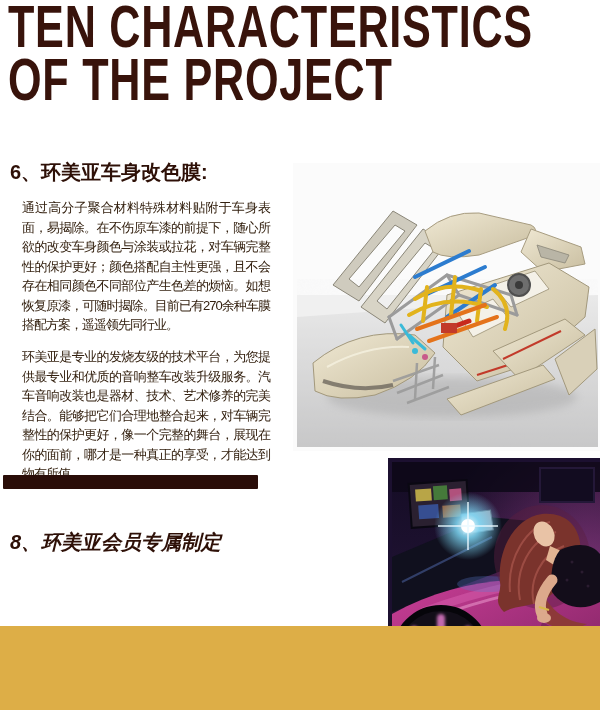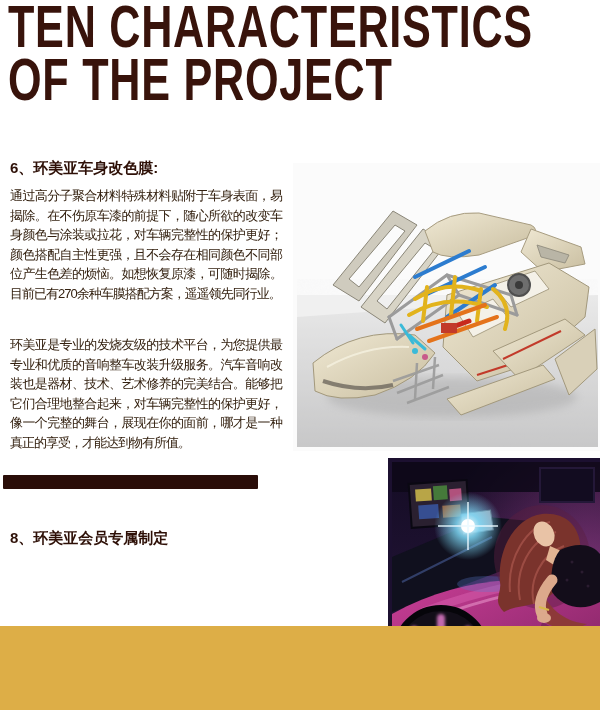--- a/index.html
+++ b/index.html
@@ -35,37 +35,37 @@
 
   
   .section {
     position: absolute;
     left: 10px;
     width: 272px;
     color: #33200F;
   }
   .section h3 {
     margin: 0 0 8px 0;
-    font-size: 15px;
+    font-size: 20px;
     font-weight: bold;
     color: #2E1007;
     letter-spacing: 0px;
   }
   .section p {
-    margin: 0;
+    margin: 12px;
     font-size: 13px;
     line-height: 19.5px;
     letter-spacing: -1px;
     text-align: justify;
     text-justify: inter-ideograph;
     color: #33200F;
   }
   #section-6 { top: 159px; }
   #section-7 { top: 335px; }
-  #section-8 { top: 529px; }
+  #section-8 { top: 529px; font-style: italic; }
 
   .divider-bar {
     position: absolute;
     left: 3px;
     top: 475px;
     width: 255px;
     height: 14px;
     background: #2A0D08;
     border-radius: 1px;
   }

